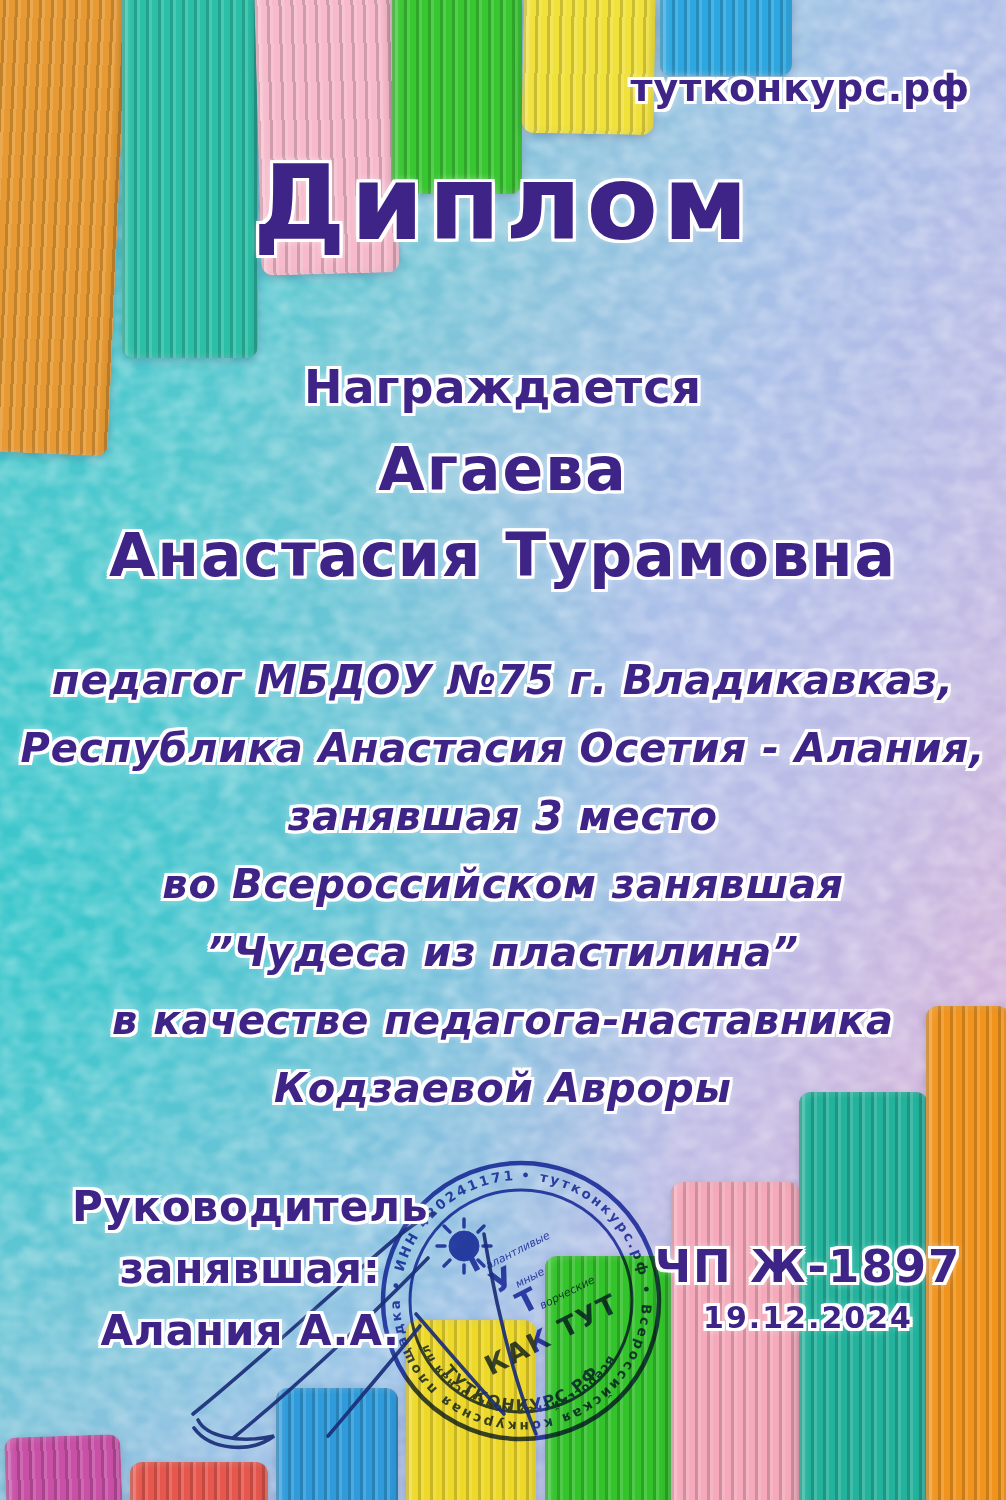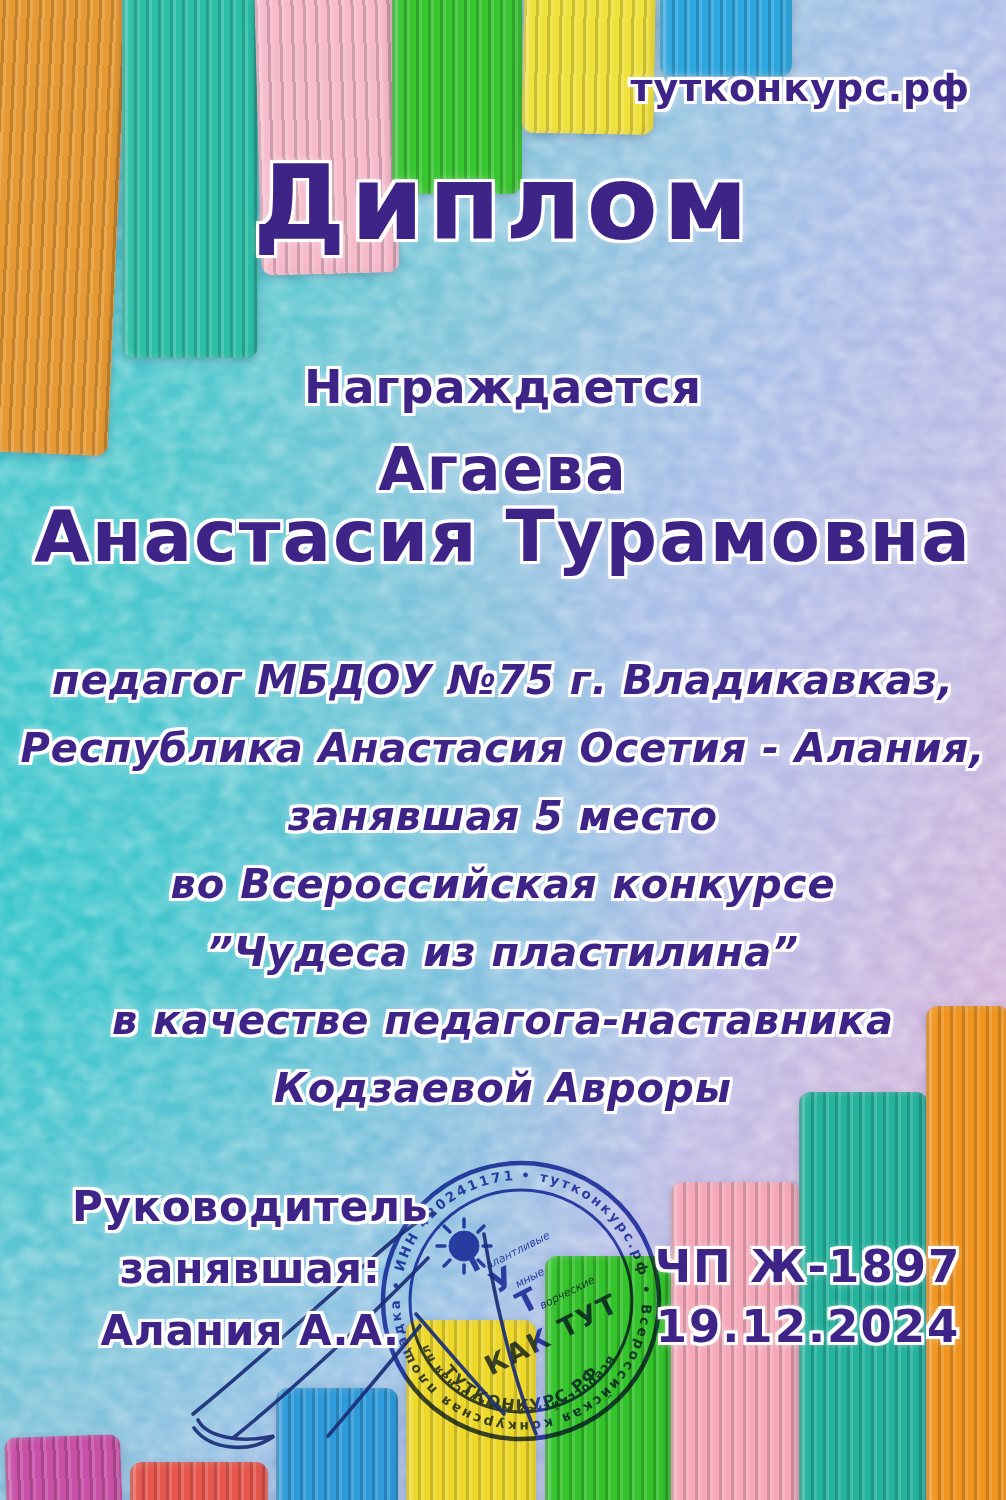--- a/index.html
+++ b/index.html
@@ -26,27 +26,27 @@
       -3px  0   0 #fff, 3px  0   0 #fff,
       -3px  3px 0 #fff, 0  3px 0 #fff, 3px 3px 0 #fff,
       -2px -2px 0 #fff, 2px -2px 0 #fff, -2px 2px 0 #fff, 2px 2px 0 #fff,
       0 0 10px rgba(255,255,255,.8);
   }
   .center{position:absolute;left:0;right:0;text-align:center;}
   .site-url{position:absolute;top:66px;right:36px;font-size:38px;letter-spacing:1px;}
   .title{top:142px;font-size:104px;letter-spacing:5px;}
   .awarded{top:360px;font-size:46px;letter-spacing:1px;}
   .name1{top:434px;font-size:60px;letter-spacing:2px;}
-  .name2{top:494px;font-size:72px;letter-spacing:2px;}
+  .name2{top:520px;font-size:60px;letter-spacing:2px;}
   .award-body{position:absolute;left:0;right:0;top:646px;text-align:center;}
   .body-line{height:68px;line-height:68px;font-size:40px;letter-spacing:1px;font-style:italic;}
   .leader-block{position:absolute;left:72px;top:1176px;text-align:center;}
   .leader-line{height:62px;line-height:62px;font-size:42px;letter-spacing:1px;}
   .cert-num{position:absolute;left:640px;width:336px;top:1240px;font-size:45px;text-align:center;letter-spacing:2px;}
-  .cert-date{position:absolute;left:640px;width:336px;top:1300px;font-size:45px;text-align:center;letter-spacing:2px;}
+  .cert-date{position:absolute;left:640px;width:336px;top:1300px;font-size:30px;text-align:center;letter-spacing:2px;}
   .stamp{position:absolute;left:378px;top:1158px;mix-blend-mode:multiply;opacity:.92;}
   .signature{position:absolute;left:178px;top:1196px;pointer-events:none;}
   .txt-layer{position:absolute;inset:0;}
 </style>
 </head>
 <body>
 
 <div class="page">
 
   <svg class="texture" width="1006" height="1500">
@@ -128,22 +128,22 @@
 
   <div class="txt-layer">
     <div class="site-url ink">тутконкурс.рф</div>
     <div class="center awarded ink">Награждается</div>
     <div class="center title ink">Диплом</div>
     <div class="center name1 ink">Агаева</div>
     <div class="center name2 ink">Анастасия Турамовна</div>
     <div class="award-body ink">
         <div class="body-line">педагог МБДОУ №75 г. Владикавказ,</div>
         <div class="body-line">Республика Анастасия Осетия - Алания,</div>
-        <div class="body-line">занявшая 5 место</div>
-        <div class="body-line">во Всероссийская конкурсе</div>
+        <div class="body-line">занявшая 3 место</div>
+        <div class="body-line">во Всероссийском занявшая</div>
         <div class="body-line">”Чудеса из пластилина”</div>
         <div class="body-line">в качестве педагога-наставника</div>
         <div class="body-line">Кодзаевой Авроры</div>
       </div>
     <div class="leader-block ink">
         <div class="leader-line">Руководитель</div>
         <div class="leader-line">занявшая:</div>
         <div class="leader-line">Алания А.А.</div>
       </div>
     <div class="cert-num ink">ЧП Ж-1897</div>

